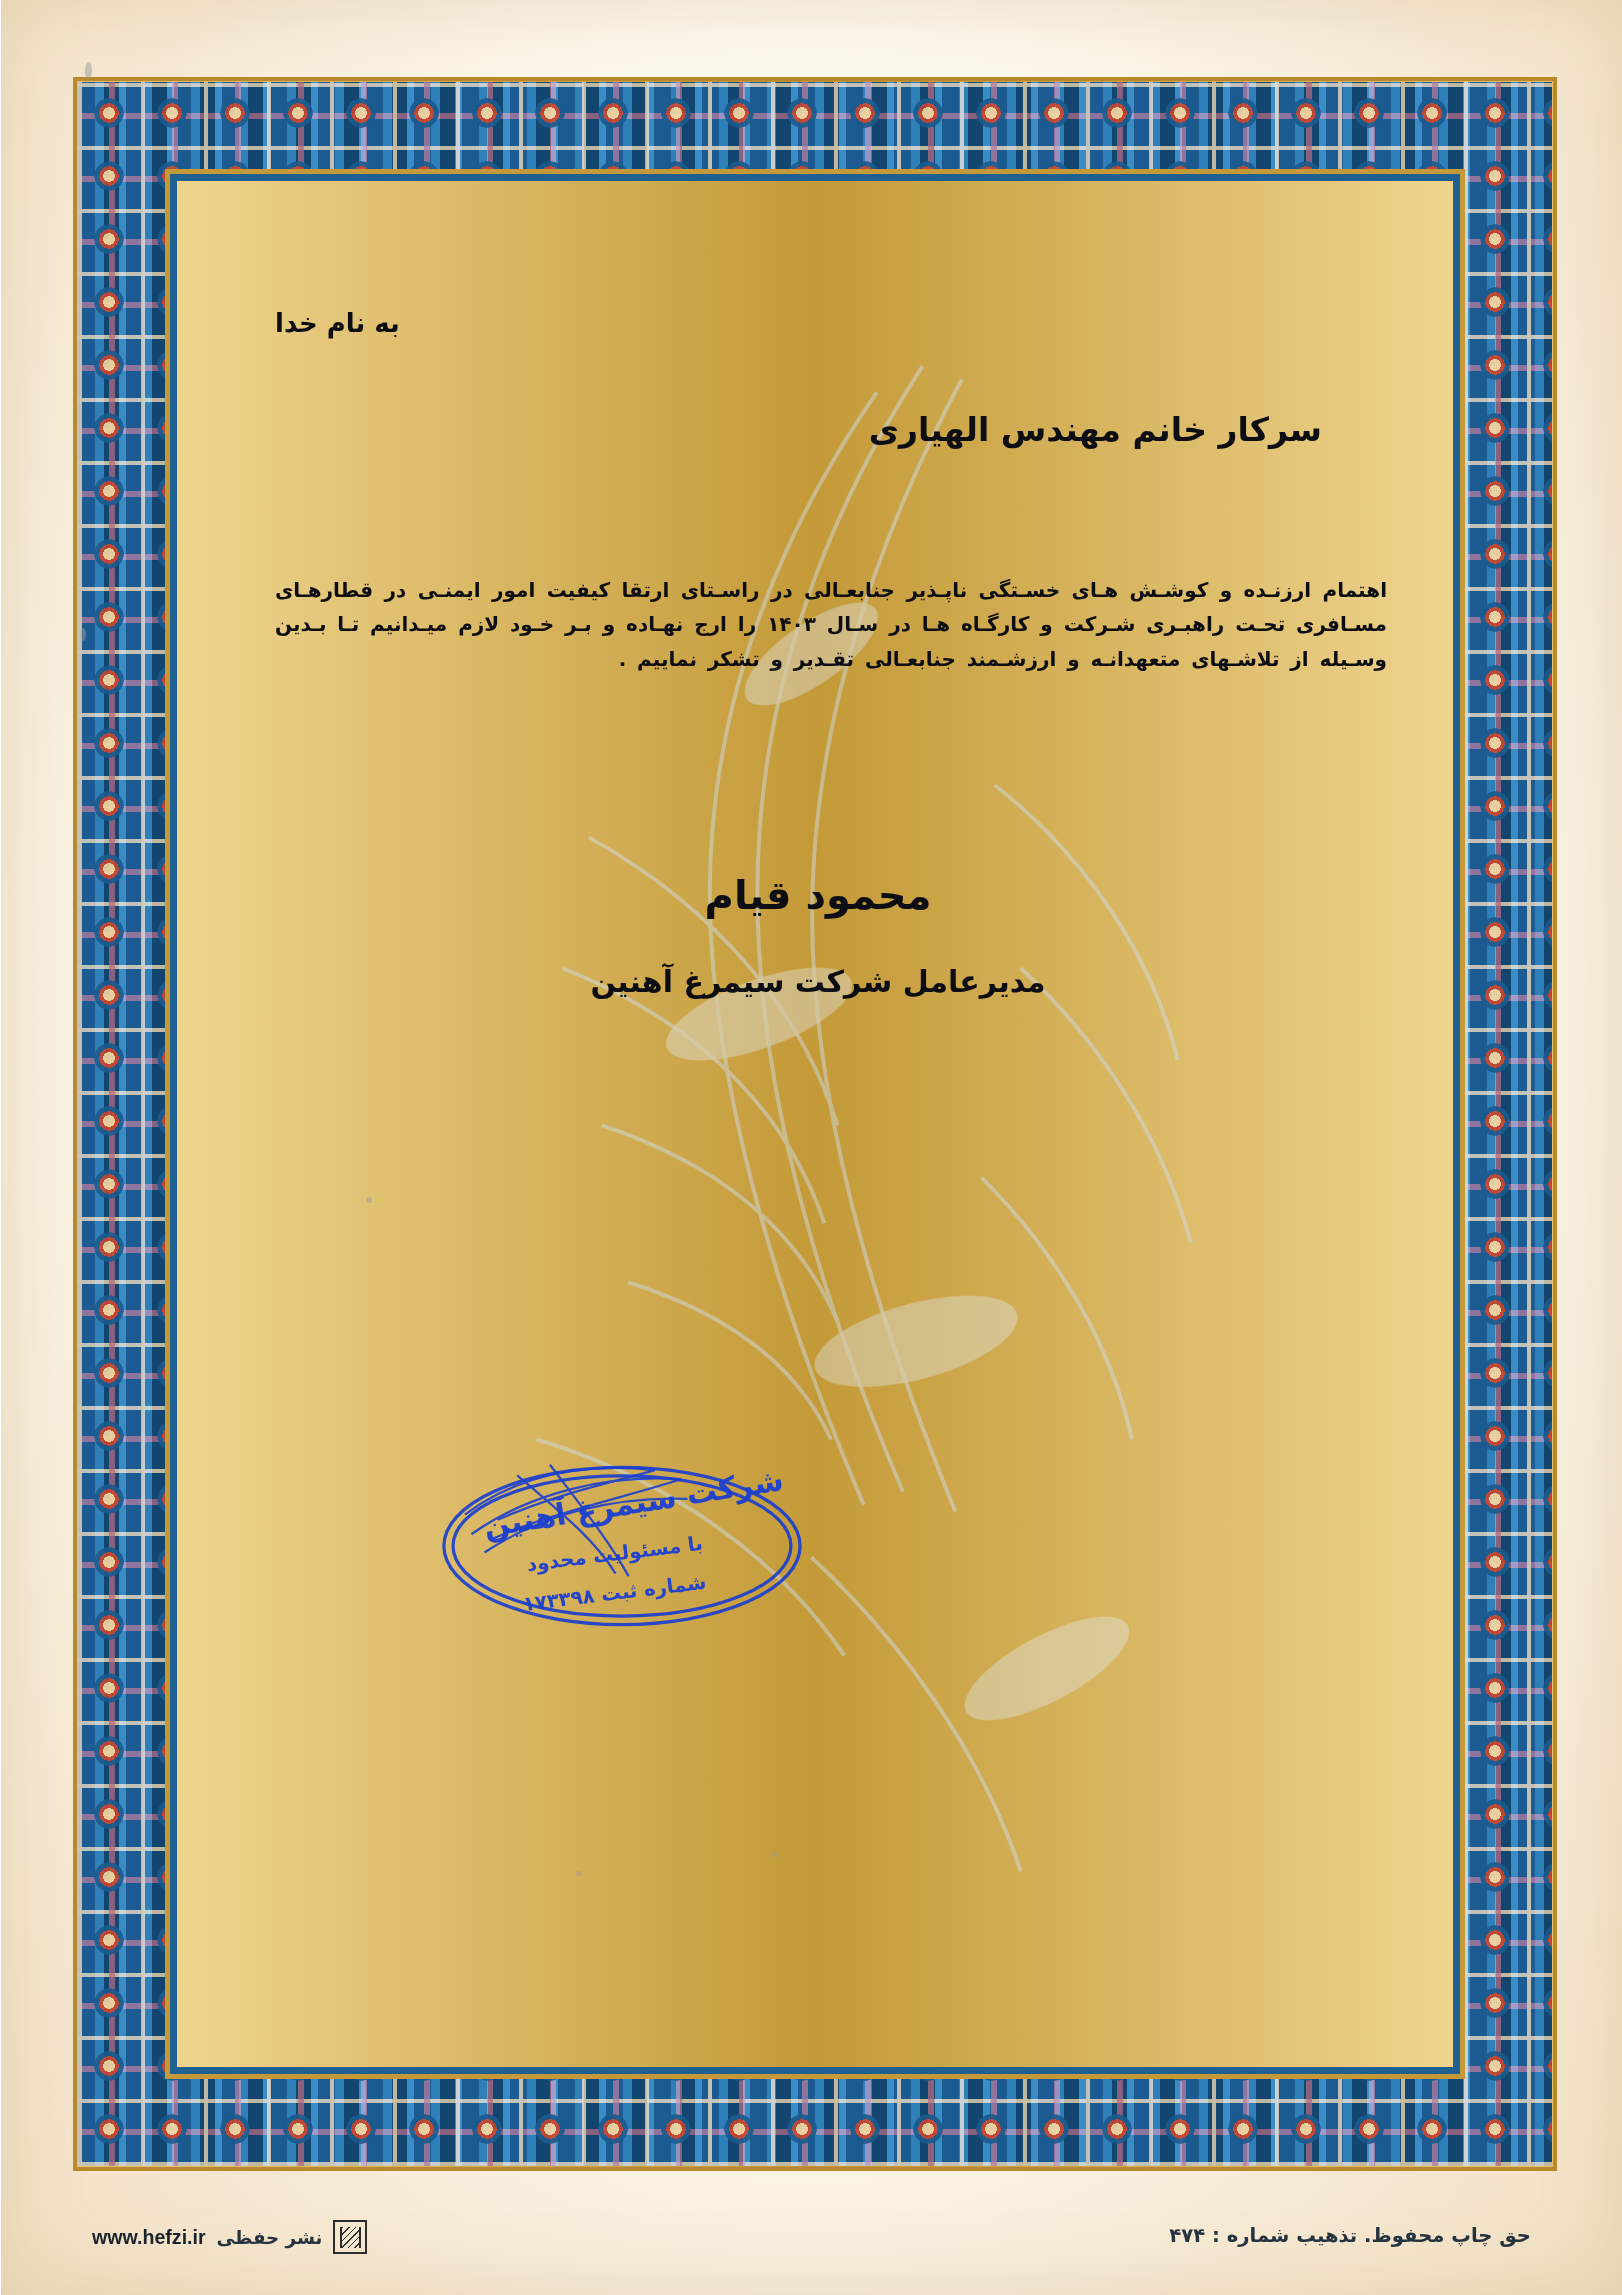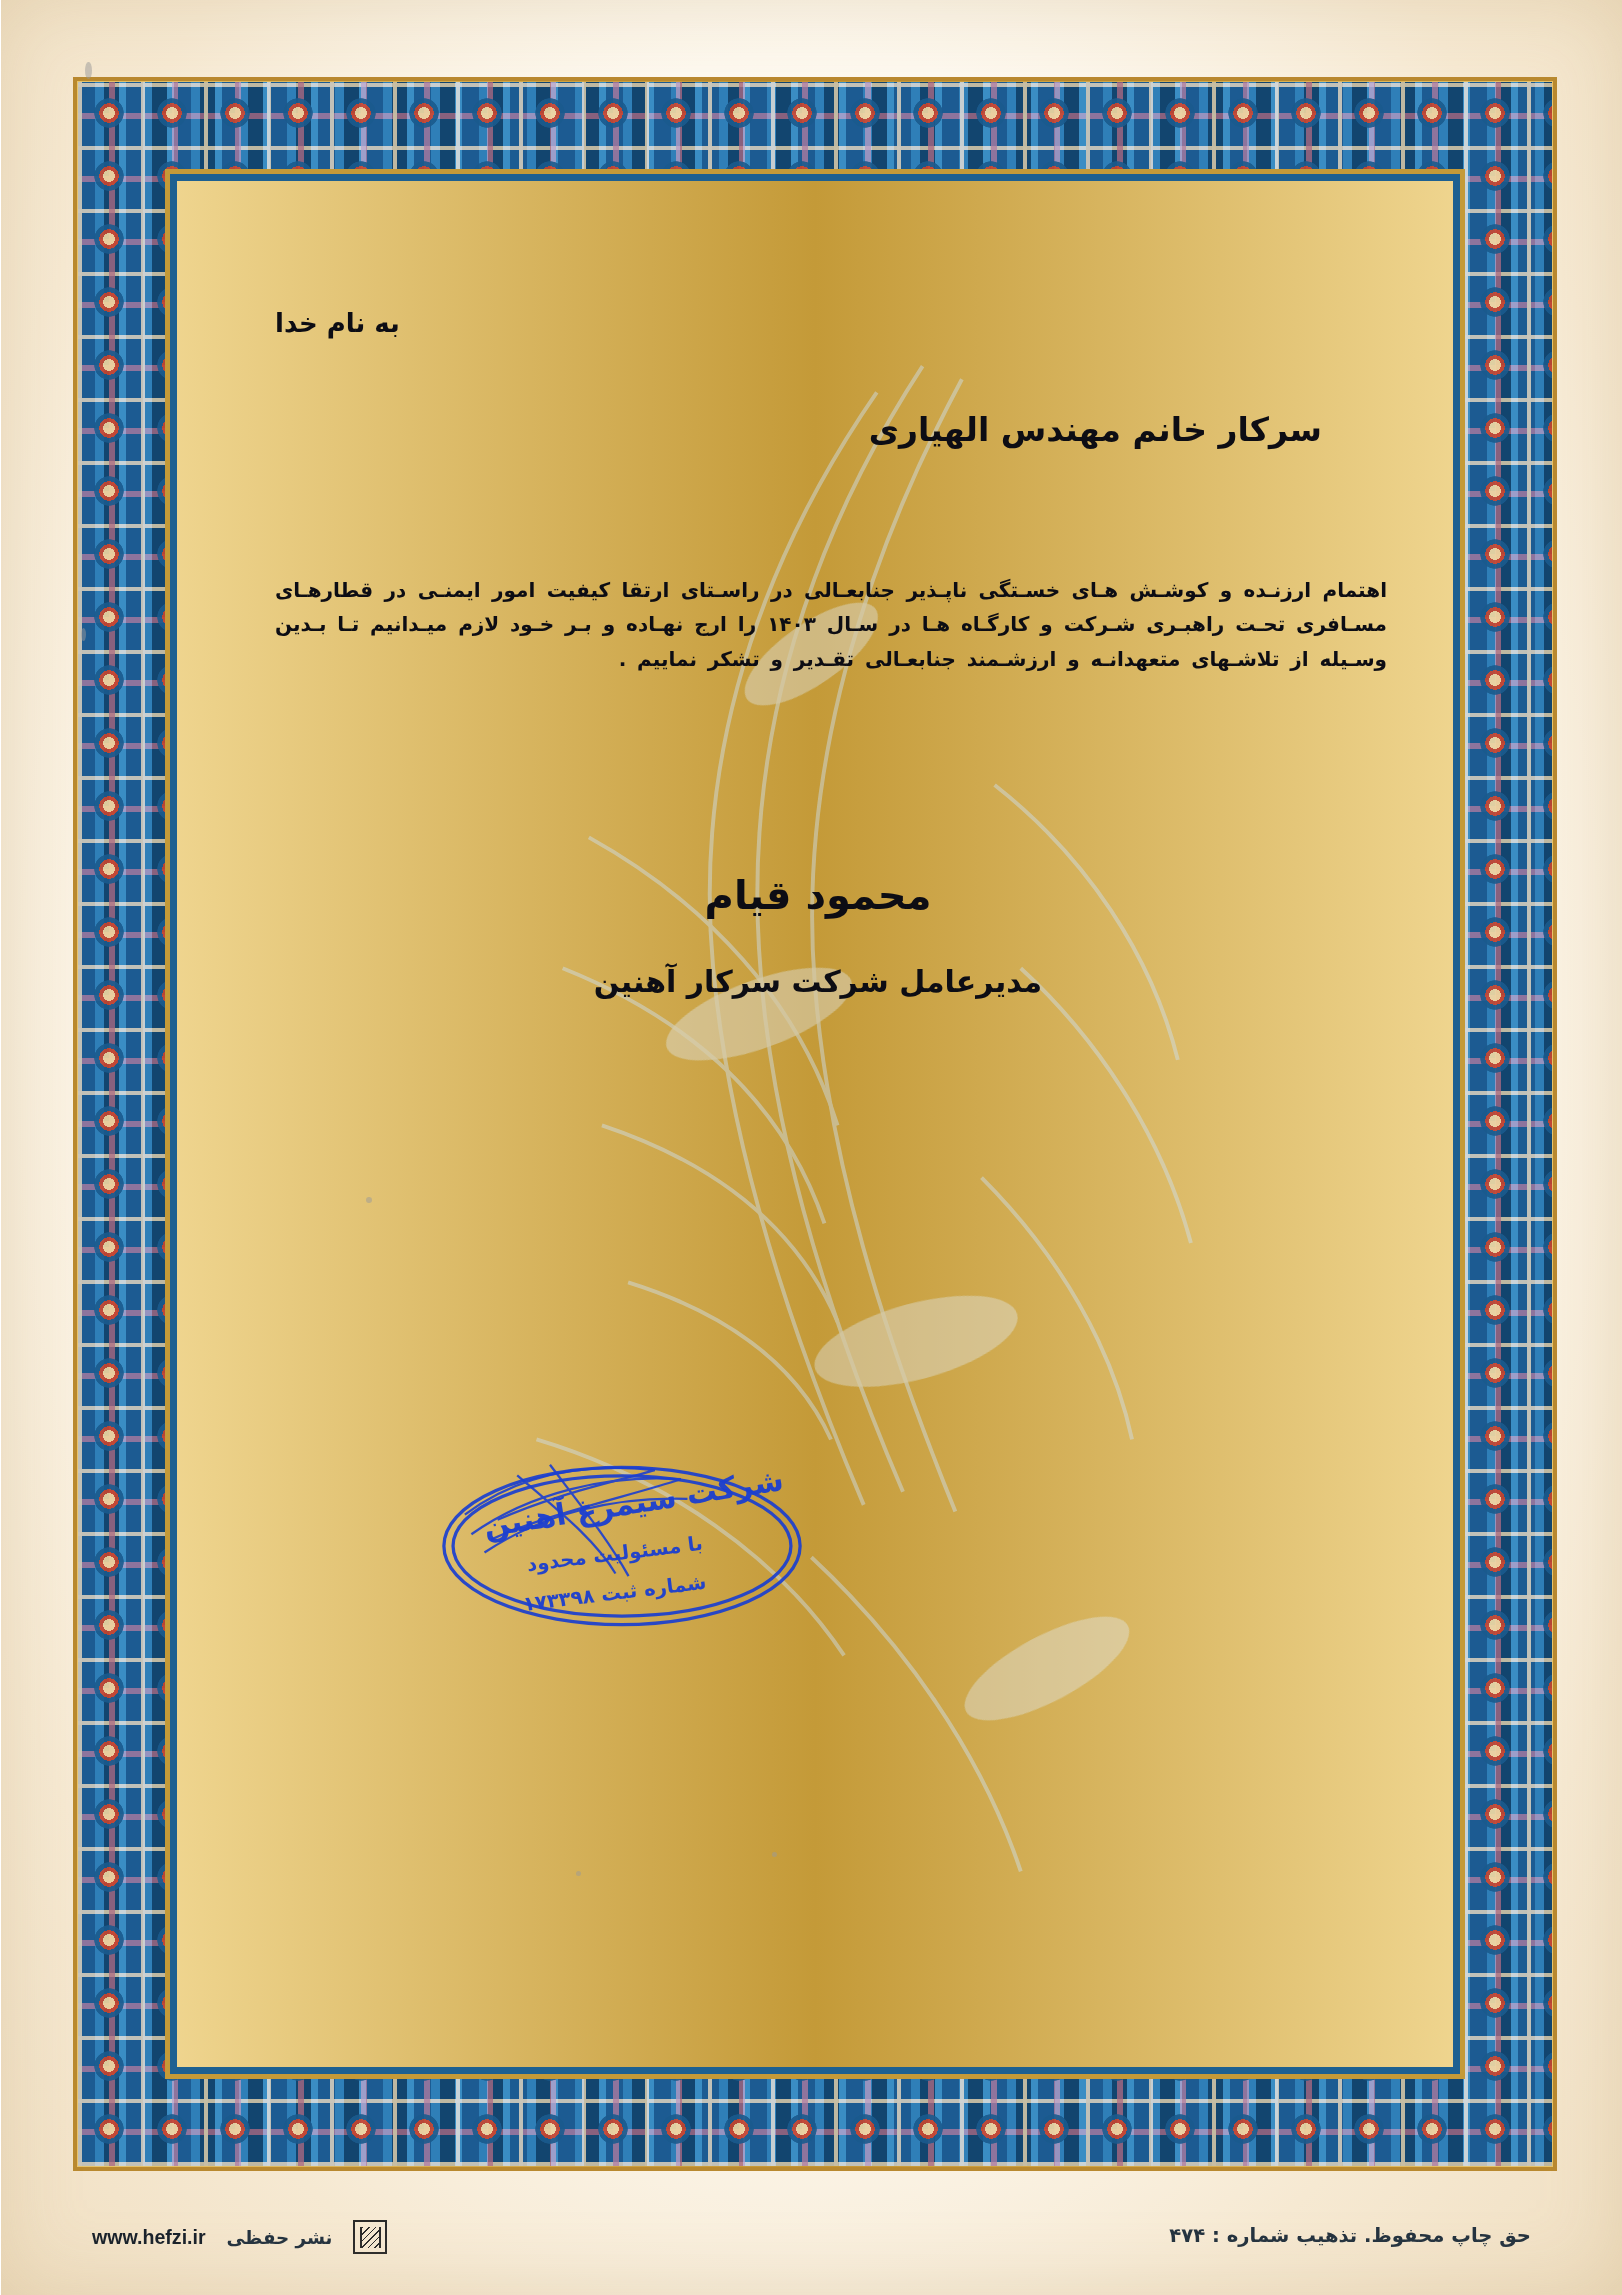--- a/index.html
+++ b/index.html
@@ -215,21 +215,21 @@
     font-weight: 600;
     font-family: "DejaVu Sans", sans-serif;
     text-align: right;
   }
   .footer-left {
     position: absolute;
     left: 92px;
     top: 1.3px;
     display: flex;
     align-items: center;
-    gap: 21px;
+    gap: 11px;
     direction: ltr;
   }
   .footer-url {
     font-size: 19.6px;
     font-weight: bold;
     color: #18212b;
     font-family: "Liberation Sans", sans-serif;
   }
   .footer-brand {
     font-size: 18.3px;
@@ -302,21 +302,21 @@
     <div class="bismillah">به نام خدا</div>
 
     <div class="salutation">سرکار خانم مهندس الهیاری</div>
 
     <div class="body-block">
       <p>اهتمام ارزنـده و کوشـش هـای خسـتگی ناپـذیر جنابعـالی در راسـتای ارتقا کیفیت امور ایمنـی در قطارهـای مسـافری تحـت راهبـری شـرکت و کارگـاه هـا  در سـال ۱۴۰۳ را ارج نهـاده و بـر خـود لازم میـدانیم تـا بـدین وسـیله از تلاشـهای متعهدانـه و ارزشـمند جنابعـالی تقـدیر و تشکر نماییم .</p>
     </div>
 
     <div class="signature-block">
       <div class="sig-name">محمود قیام</div>
-      <div class="sig-title">مدیرعامل شرکت سرکار آهنین</div>
+      <div class="sig-title">مدیرعامل شرکت سیمرغ آهنین</div>
     </div>
   </div>
 
   <svg class="stamp" viewBox="0 0 620 310">
     <g stroke="#1b3fd0" fill="none" stroke-width="5" opacity="0.92">
       <ellipse cx="310" cy="168" rx="272" ry="120"></ellipse>
       <ellipse cx="310" cy="168" rx="258" ry="107"></ellipse>
     </g>
     <g fill="#1b3fd0" opacity="0.95" font-family="DejaVu Sans, sans-serif" font-weight="bold">
       <text x="330" y="118" font-size="46" text-anchor="middle" transform="rotate(-9 330 118)">شرکت سیمرغ آهنین</text>

